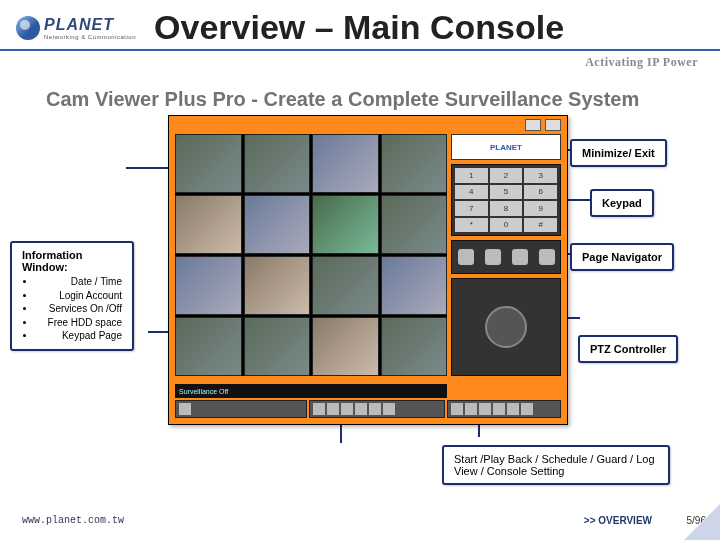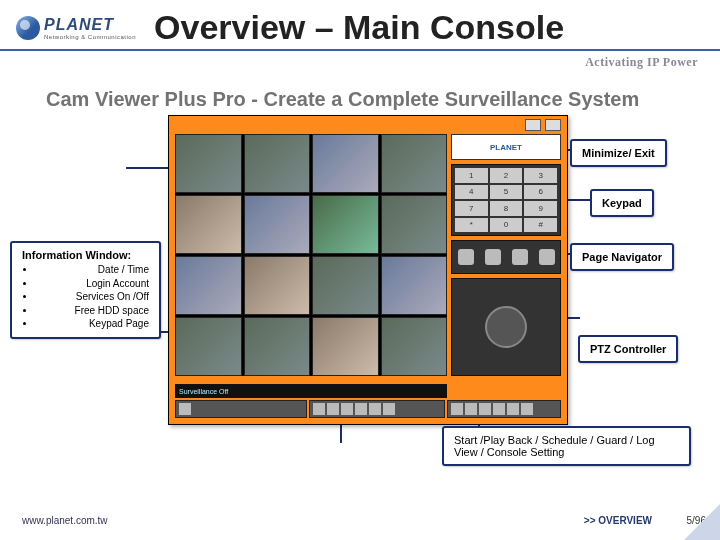--- a/index.html
+++ b/index.html
@@ -106,34 +106,34 @@
     position:absolute; background:#fff;
     border:2px solid #1a2e6e; border-radius:3px;
     padding:6px 10px; font-size:11px;
     box-shadow:1px 1px 2px rgba(0,0,0,.2);
   }
   .callout b{font-weight:bold;}
   .callout ul{list-style:disc;padding-left:14px;margin-top:2px;}
   .callout li{font-size:10px;line-height:1.35;text-align:right;}
 
   .c-supports{ left:10px; top:30px; width:118px; }
-  .c-info{ left:10px; top:120px; width:151px; }
+  .c-info{ left:10px; top:120px; width:124px; }
   .c-min{ left:570px; top:18px; }
   .c-keypad{ left:590px; top:68px; }
   .c-nav{ left:570px; top:122px; }
   .c-ptz{ left:578px; top:186px;margin-top:28px; }
   .c-screen{ left:300px; top:320px; }
-  .c-start{ left:442px; top:305px; width:249px; }
+  .c-start{ left:442px; top:324px; width:228px; }
 
   
   .lead{position:absolute;background:#1a2e6e;height:2px;}
   .leadv{position:absolute;background:#1a2e6e;width:2px;}
 
   .footer-url{
-    position:absolute;left:22px;bottom:14px;font-size:10px;color:#335;
+    position:absolute;left:22px;bottom:14px;font-size:10px;color:#335;font-family:Liberation Mono, monospace;
   }
   .footer-nav{
     position:absolute;right:68px;bottom:14px;font-size:10px;color:#223a6a;font-weight:bold;
   }
   .footer-page{
     position:absolute;right:14px;bottom:14px;font-size:10px;color:#333;margin-left:30px;
   }
   .corner{
     position:absolute;right:0;bottom:0;width:0;height:0;
     border-left:36px solid transparent;border-bottom:36px solid #cdd6e8;

